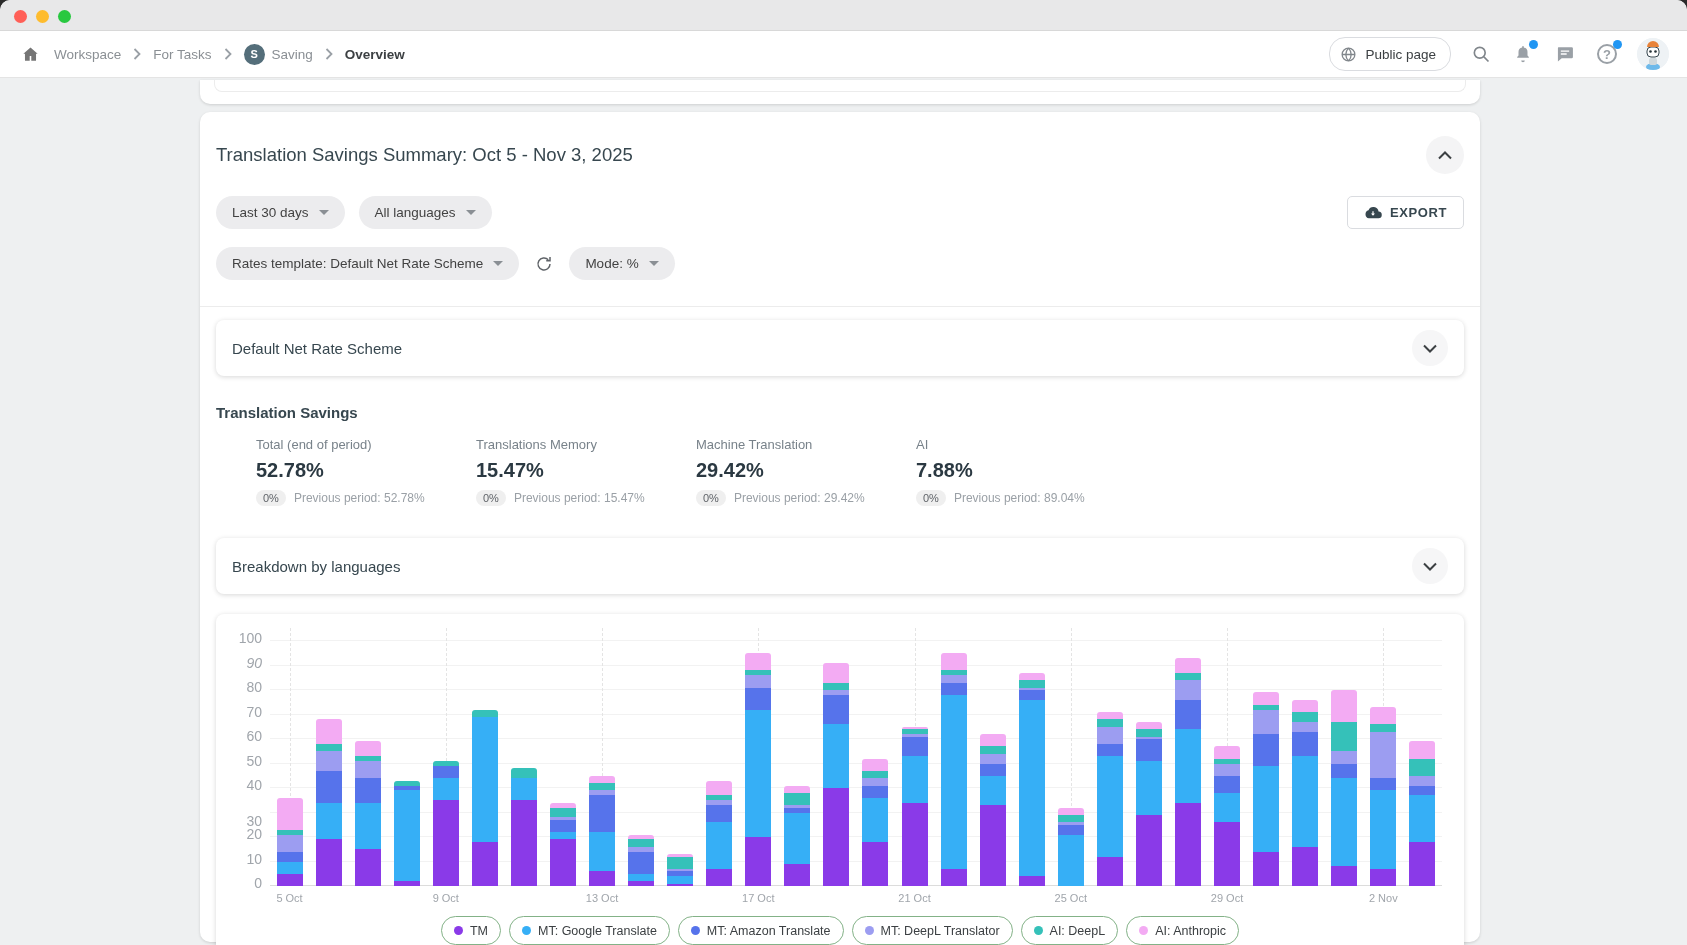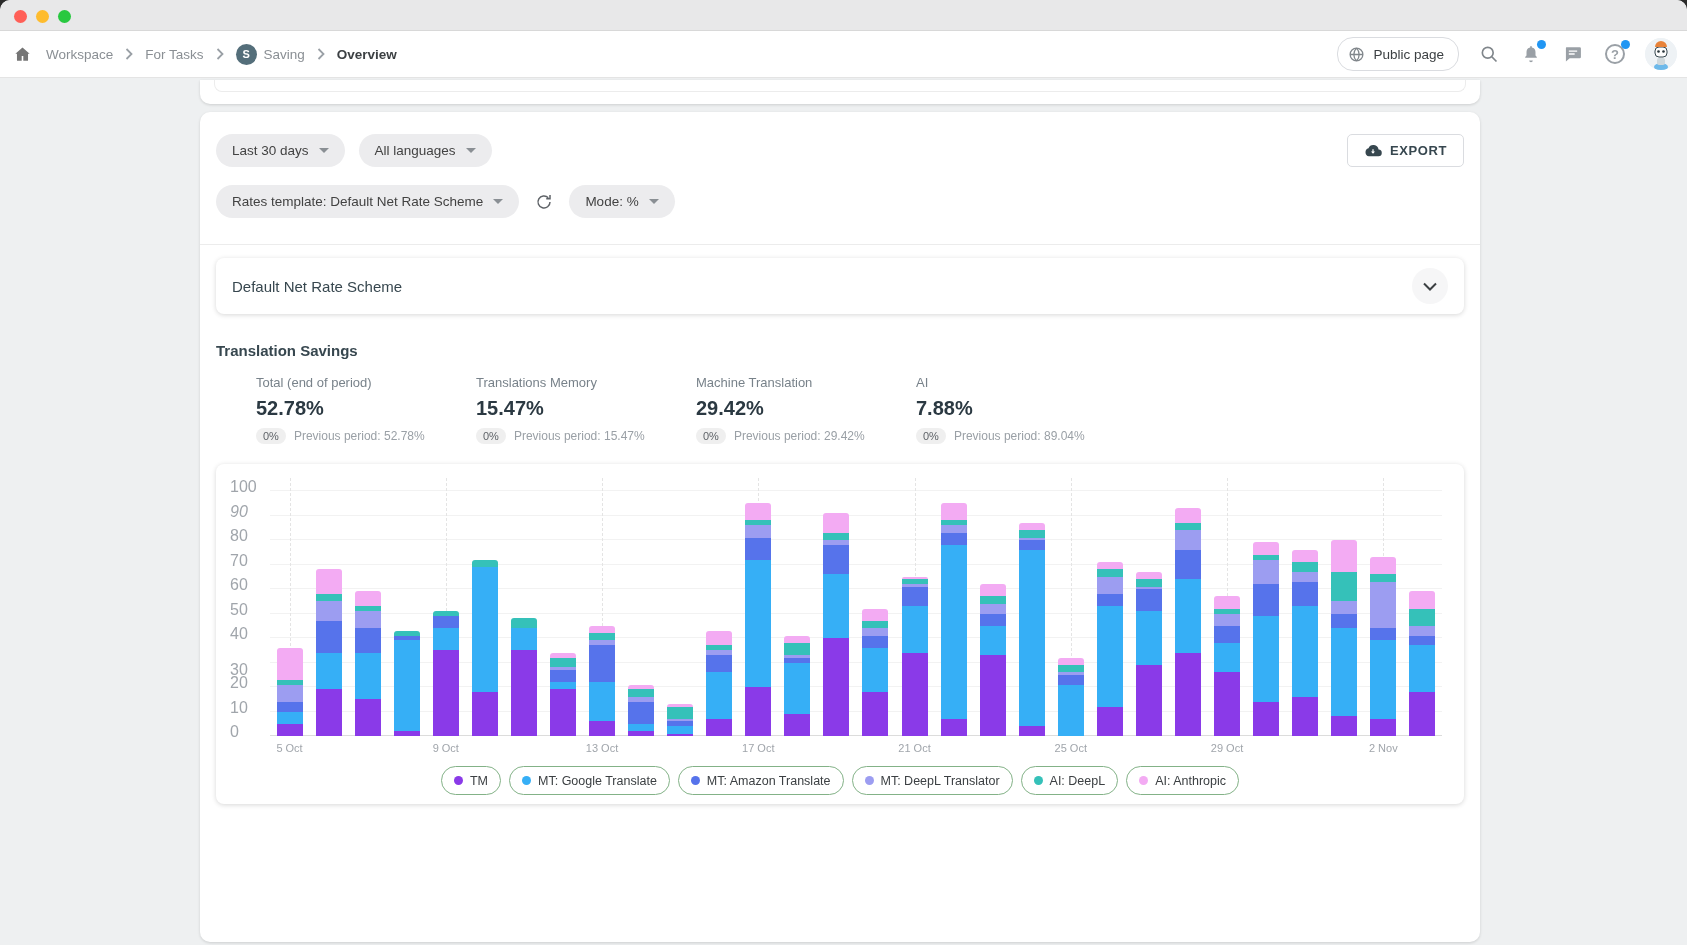--- a/index.html
+++ b/index.html
@@ -10,21 +10,21 @@
     border-radius:10px 10px 0 0;
   }
   
   .titlebar { position:absolute; top:0; left:0; right:0; height:30px; background:#e8e8e9;
     border-bottom:1px solid #d8d8d8; border-radius:10px 10px 0 0; }
   .lights { position:absolute; left:14px; top:10px; display:flex; gap:9px; }
   .light { width:13px; height:13px; border-radius:50%; }
   .light.red { background:#ff5f57; } .light.yellow { background:#febc2e; } .light.green { background:#28c840; }
   
   .appbar { position:absolute; top:31px; left:0; right:0; height:47px; background:#ffffff;
-    border-bottom:1px solid #e4e4e4; display:flex; align-items:center; padding:0 10px; box-sizing:border-box; }
+    border-bottom:1px solid #e4e4e4; display:flex; align-items:center; padding:0 18px; box-sizing:border-box; }
   .crumbs { display:flex; align-items:center; gap:12px; font-size:13.5px; color:#8a8f94; }
   .crumb { cursor:pointer; }
   .crumb.current { color:#3c4043; font-weight:bold; }
   .crumb-sep svg { display:block; }
   .s-badge { width:21px; height:21px; border-radius:50%; background:#546e7a; color:#fff;
     font-size:11px; display:flex; align-items:center; justify-content:center; font-weight:bold; }
   .crumb-group { display:flex; align-items:center; gap:7px; }
   .appbar-right { margin-left:auto; display:flex; align-items:center; gap:18px; }
   .public-pill { display:flex; align-items:center; gap:8px; border:1px solid #dadce0; border-radius:16px;
     height:32px; padding:0 14px 0 10px; font-size:13.5px; color:#3c4043; background:#fff; cursor:pointer; }
@@ -66,21 +66,21 @@
   .stat-meta { margin-top:8px; display:flex; align-items:center; gap:8px; }
   .delta-badge { background:#efefef; border-radius:10px; padding:2px 7px; font-size:11px; color:#5f6368; }
   .prev-text { font-size:12px; color:#9aa0a6; }
   .breakdown-card { margin-top:32px; }
   
   .chart-card { margin-top:20px; height:340px; border-radius:8px; background:#fff;
     box-shadow:0 1px 5px rgba(0,0,0,.16); padding:14px 14px 10px; box-sizing:border-box; }
   .chart-plot { position:relative; height:258px; margin-left:40px; margin-right:8px; }
   .gridline { position:absolute; left:0; right:0; height:1px; background:#f2f2f2; }
   .gridline.zero { background:#dcdcdc; }
-  .ylabel { position:absolute; left:-40px; width:32px; text-align:left; font-size:16px; color:#a0a5ab; }
+  .ylabel { position:absolute; left:-40px; width:32px; text-align:right; font-size:14px; color:#a0a5ab; }
   .slots { position:absolute; left:0; right:0; top:0; bottom:0; display:flex; }
   .slot { flex:1; position:relative; display:flex; align-items:flex-end; justify-content:center; }
   .vline { position:absolute; left:50%; top:0; bottom:0; border-left:1px dashed #e4e4e4; }
   .bar-stack { width:26px; display:flex; flex-direction:column-reverse; position:relative; }
   .xlabels { display:flex; margin-left:40px; margin-right:8px; height:22px; }
   .xslot { flex:1; text-align:center; font-size:11px; color:#a0a5ab; padding-top:6px; }
   .legend { display:flex; justify-content:center; gap:8px; margin-top:8px; }
   .legend-pill { display:flex; align-items:center; gap:7px; border:1px solid #83b287; border-radius:15px;
     padding:0 12px; height:27px; font-size:12.5px; color:#3c4043; background:#fff; cursor:pointer; }
   .legend-dot { width:9px; height:9px; border-radius:50%; }
@@ -174,20 +174,28 @@
 </div>
 
 <div class="content">
 
   <div class="partial-card">
     <div class="partial-inner"></div>
   </div>
 
   <div class="summary-card">
 
+    <div class="title-row">
+      <div class="page-title">Translation Savings Summary: Oct 5 - Nov 3, 2025</div>
+      <button class="roundbtn">
+        <svg width="14" height="9" viewBox="0 0 14 9" fill="none" stroke="#3c4043" stroke-width="2">
+            <polyline points="1,7.5 7,1.5 13,7.5"></polyline>
+          </svg>
+      </button>
+    </div>
 
     <div class="filters-row">
       <div class="pill">
         <span>Last 30 days</span>
         <span class="caret"></span>
       </div>
       <div class="pill">
         <span>All languages</span>
         <span class="caret"></span>
       </div>
@@ -259,20 +267,28 @@
       <div class="stat">
         <div class="stat-label">AI</div>
         <div class="stat-value">7.88%</div>
         <div class="stat-meta">
           <span class="delta-badge">0%</span>
           <span class="prev-text">Previous period: 89.04%</span>
         </div>
       </div>
     </div>
 
+    <div class="inner-card breakdown-card">
+      <span class="label">Breakdown by languages</span>
+      <button class="roundbtn">
+        <svg width="14" height="9" viewBox="0 0 14 9" fill="none" stroke="#3c4043" stroke-width="2">
+            <polyline points="1,1.5 7,7.5 13,1.5"></polyline>
+          </svg>
+      </button>
+    </div>
 
     <div class="chart-card">
       <div class="chart-plot">
           <div class="gridline zero" style="bottom: 0px;"></div>
           <div class="ylabel" style="bottom: -5px;">0</div>
           <div class="gridline" style="bottom: 24.5px;"></div>
           <div class="ylabel" style="bottom: 19.5px;">10</div>
           <div class="gridline" style="bottom: 49px;"></div>
           <div class="ylabel" style="bottom: 44px;">20</div>
           <div class="gridline" style="bottom: 73.5px;"></div>

